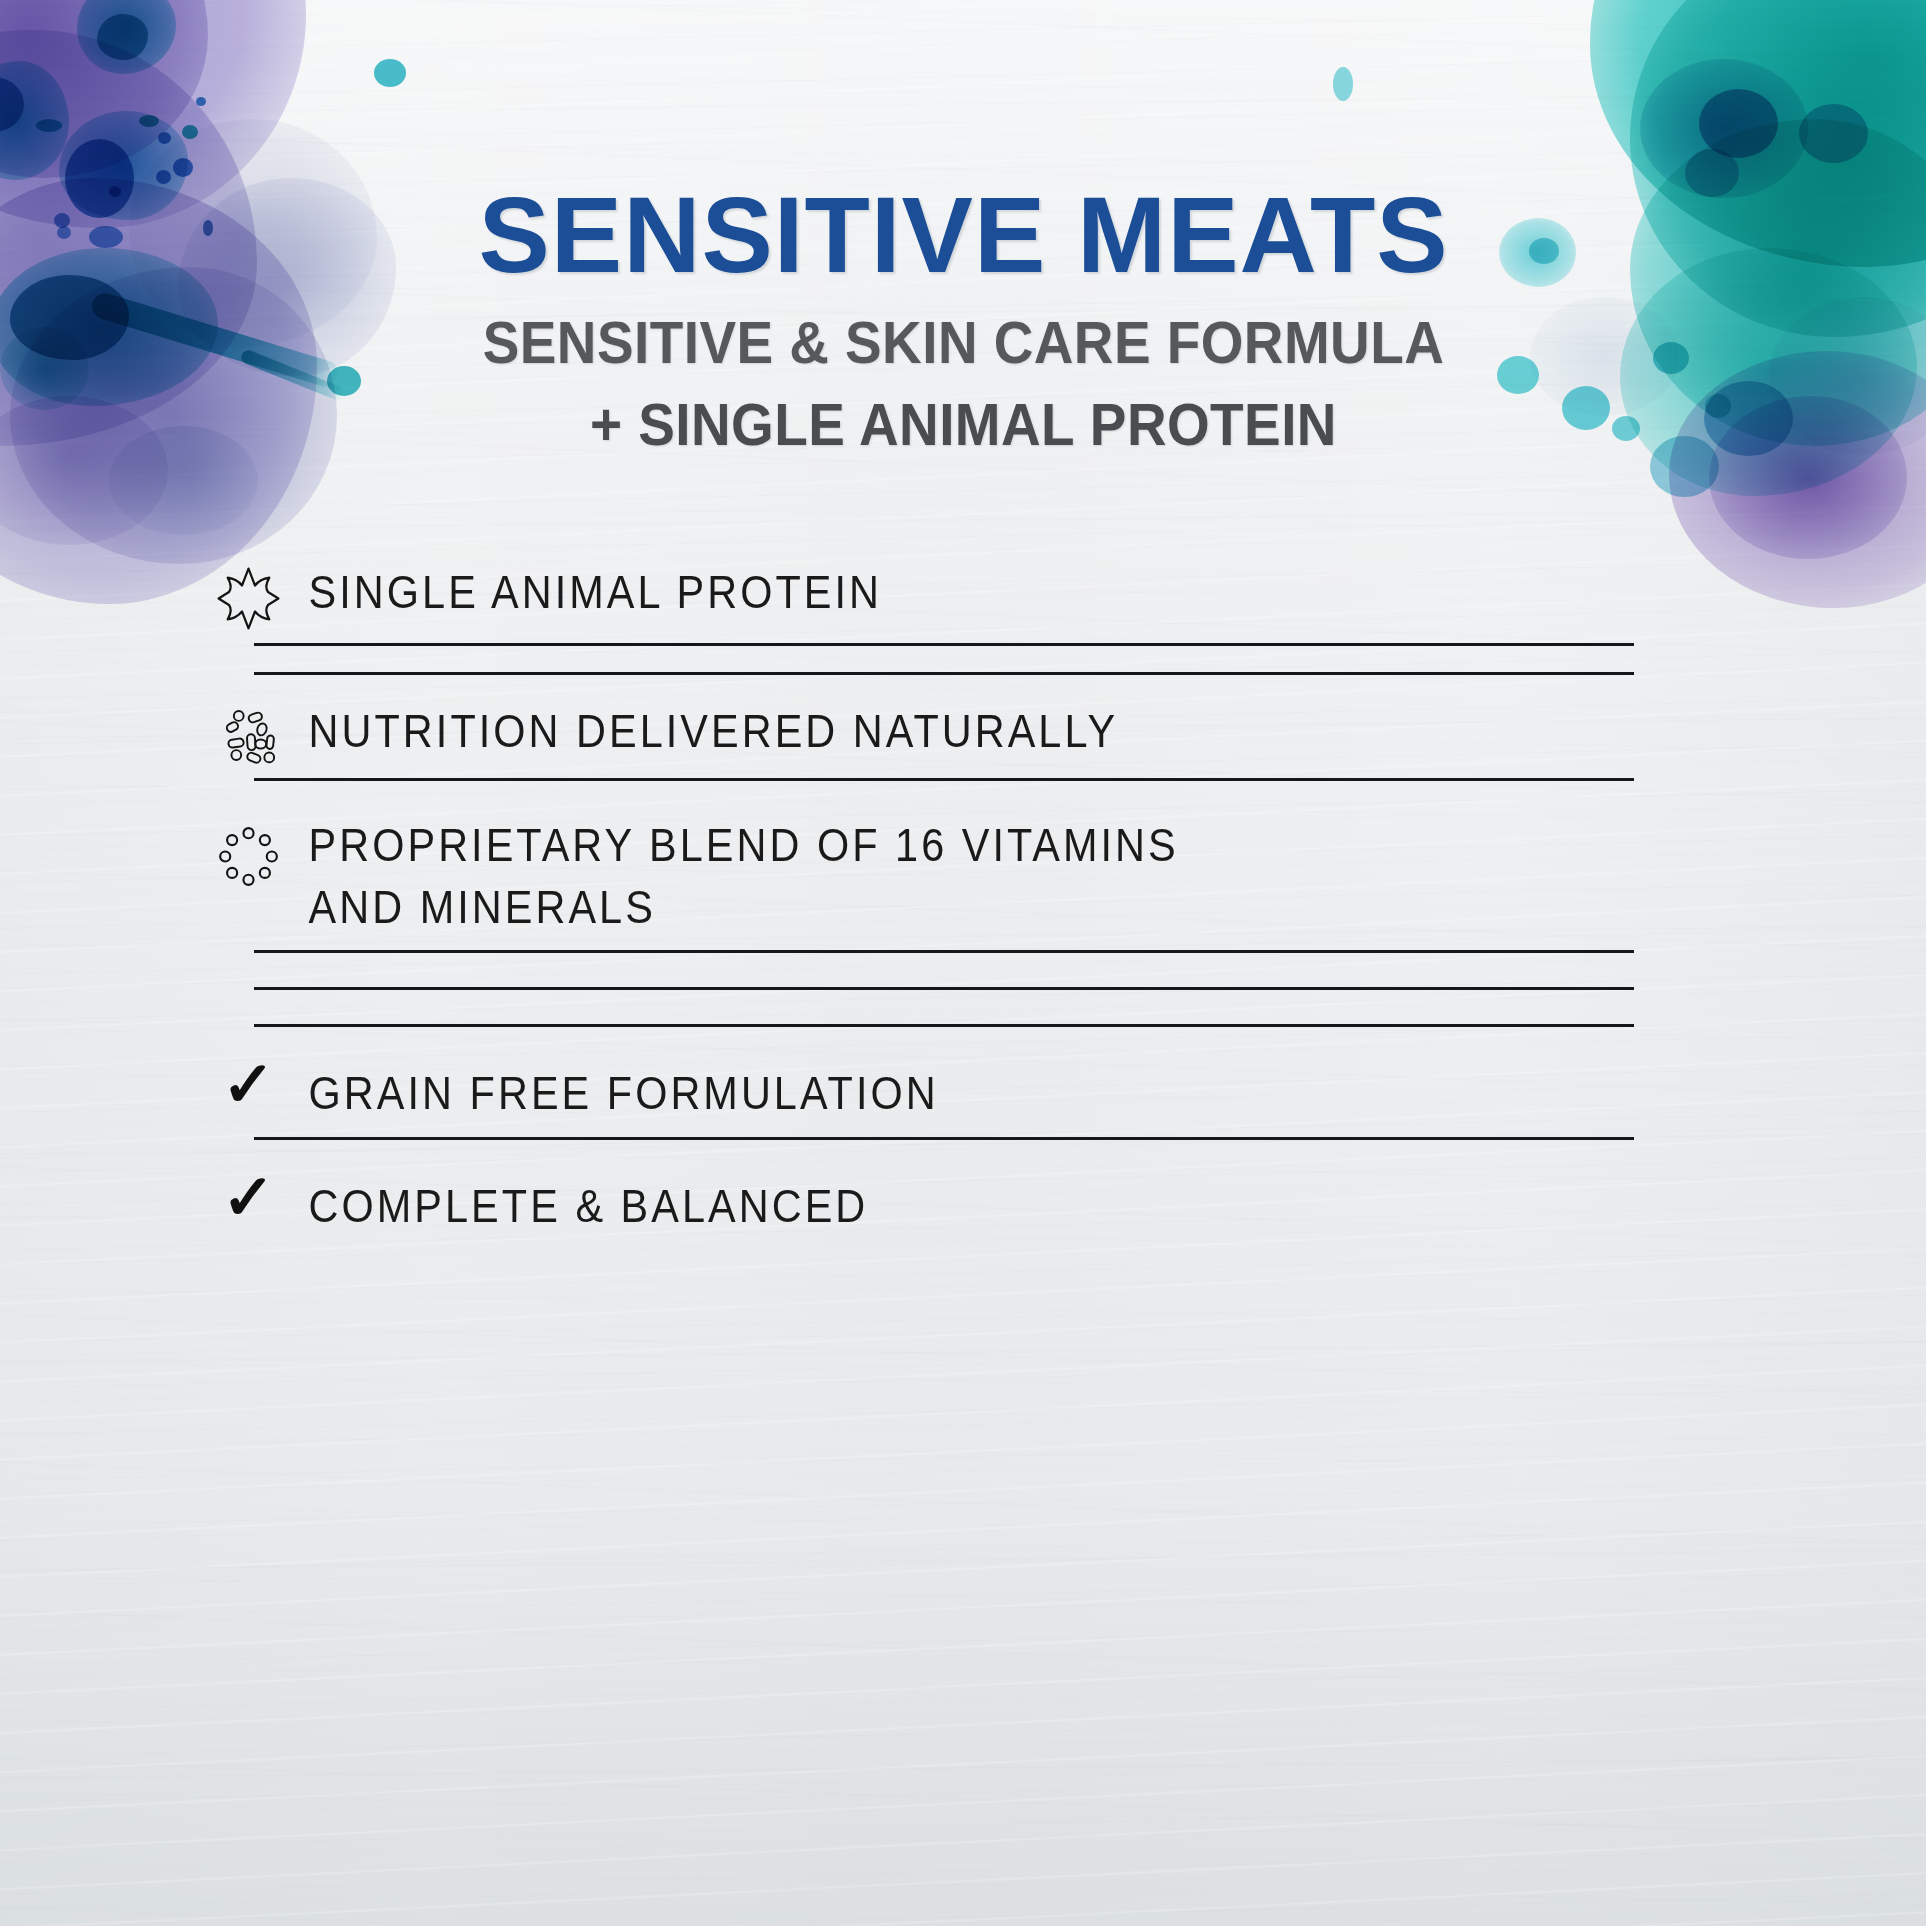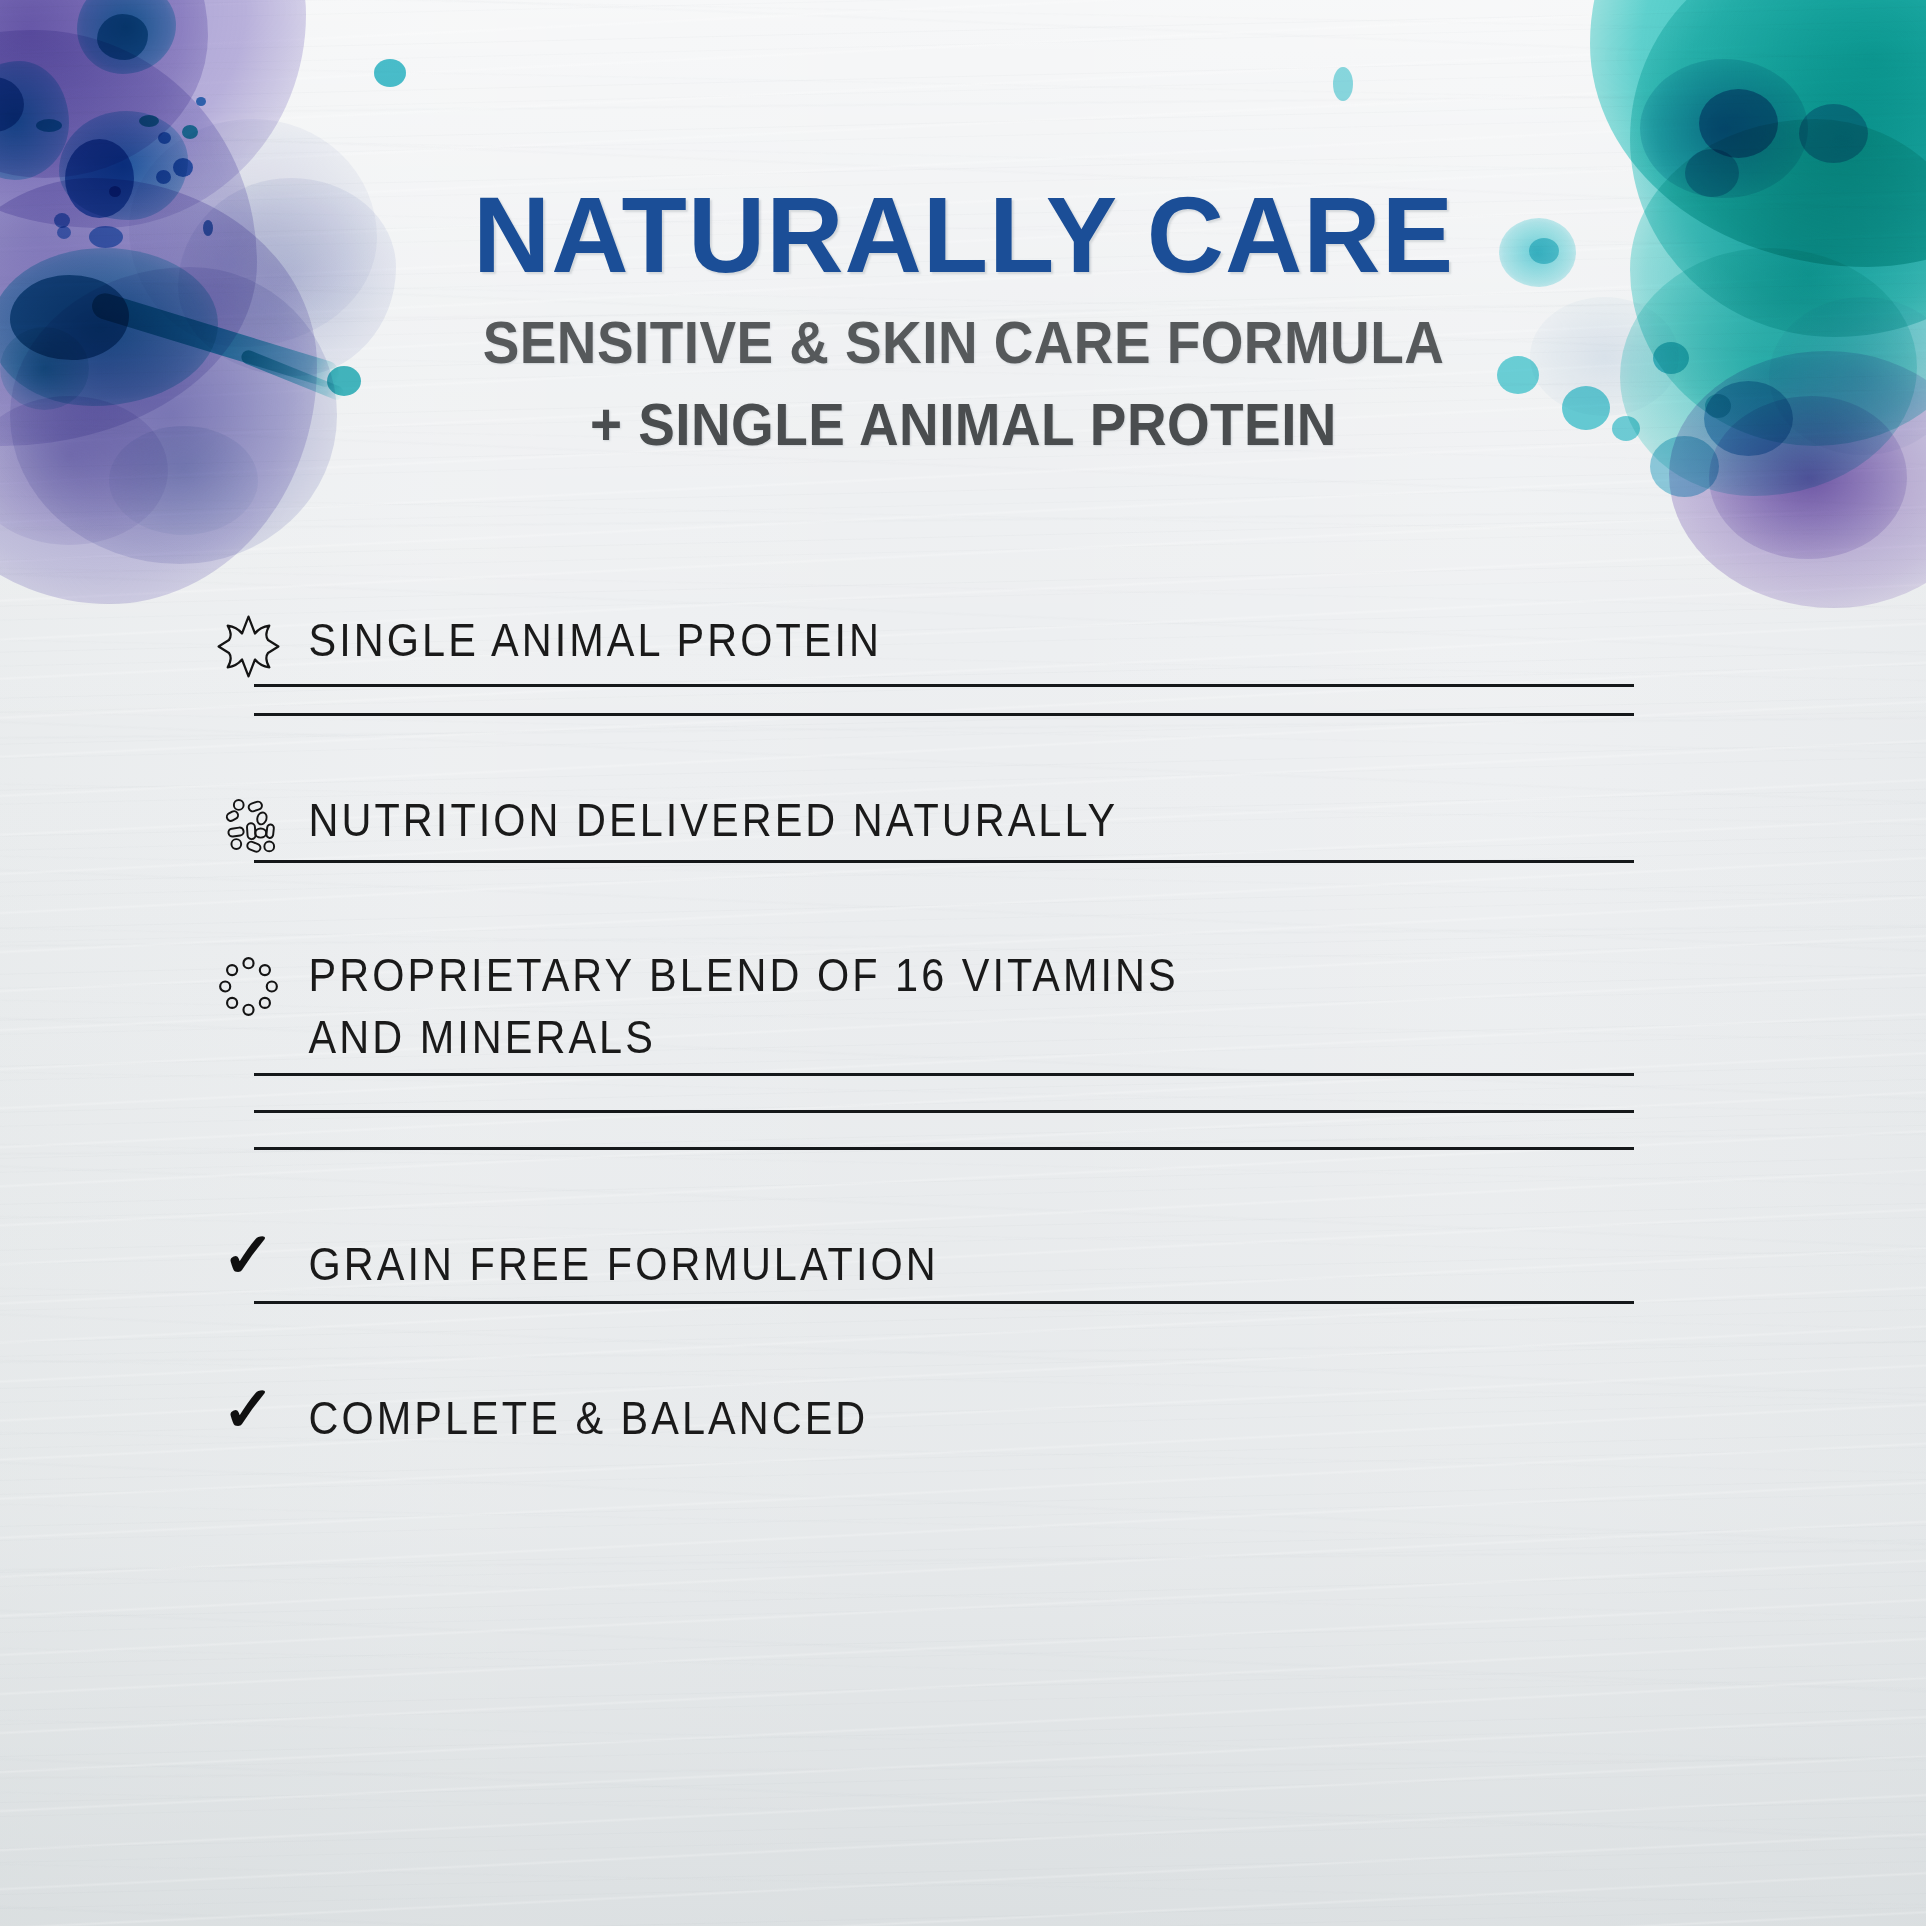--- a/index.html
+++ b/index.html
@@ -127,22 +127,21 @@
   .features {
     position: absolute;
     left: 210px;
     top: 562px;
     width: 1428px;
   }
   .feature-row {
     display: flex;
     align-items: flex-start;
     position: relative;
-    padding-bottom: 5px;
-    margin-top: 48px;
+    padding-bottom: 12px;
   }
   .feature-icon {
     width: 77px;
     min-width: 77px;
     display: flex;
     justify-content: center;
     align-items: flex-start;
     padding-top: 4px;
   }
   .feature-icon svg { display: block; }
@@ -245,21 +244,21 @@
 
     <div class="blob" style="right:-59px; top:351px; width:317px; height:257px; background:radial-gradient(ellipse at 45% 50%, rgba(156,130,200,0.80) 0%, rgba(175,155,212,0.48) 62%, rgba(255,255,255,0) 100%); border-radius:50% 50% 48% 52% / 48% 52% 48% 52%;"></div>
     <div class="blob" style="right:20px; top:396px; width:198px; height:163px; background:radial-gradient(ellipse at 50% 50%, rgba(140,115,195,0.72) 0%, rgba(170,150,212,0.40) 64%, rgba(255,255,255,0) 100%); border-radius:52% 48% 50% 50% / 50% 50% 50% 50%;"></div>
     <div class="blob" style="right:134px; top:381px; width:89px; height:75px; background:rgba(44,150,200,0.58); border-radius:50%;"></div>
     <div class="blob" style="right:208px; top:436px; width:69px; height:61px; background:rgba(60,175,205,0.55); border-radius:50%;"></div>
     <div class="blob" style="right:-30px; top:297px; width:188px; height:158px; background:radial-gradient(ellipse at 50% 50%, rgba(190,200,228,0.55) 0%, rgba(255,255,255,0) 100%); border-radius:50%;"></div>
     <div class="blob" style="right:248px; top:297px; width:149px; height:119px; background:radial-gradient(ellipse at 50% 50%, rgba(205,222,235,0.50) 0%, rgba(255,255,255,0) 100%); border-radius:50%;"></div>
   </div>
 
   <div class="header">
-    <div class="title">NATURALLY CARE</div>
+    <div class="title">SENSITIVE MEATS</div>
     <div class="subtitle-1">SENSITIVE &amp; SKIN CARE FORMULA</div>
     <div class="subtitle-2">+ SINGLE ANIMAL PROTEIN</div>
   </div>
 
   <div class="features">
 
     <div class="feature-row">
       <div class="feature-icon">
         <svg width="65" height="65" viewBox="0 0 100 100" fill="none" stroke="#141414" stroke-width="3.4" stroke-linejoin="round">
           <path d="M50 4 L60 30 Q68 20 82 18 Q74 32 80 40 L96 50 L80 60 Q74 68 82 82 Q68 80 60 70 L50 96 L40 70 Q32 80 18 82 Q26 68 20 60 L4 50 L20 40 Q26 32 18 18 Q32 20 40 30 Z"></path>

